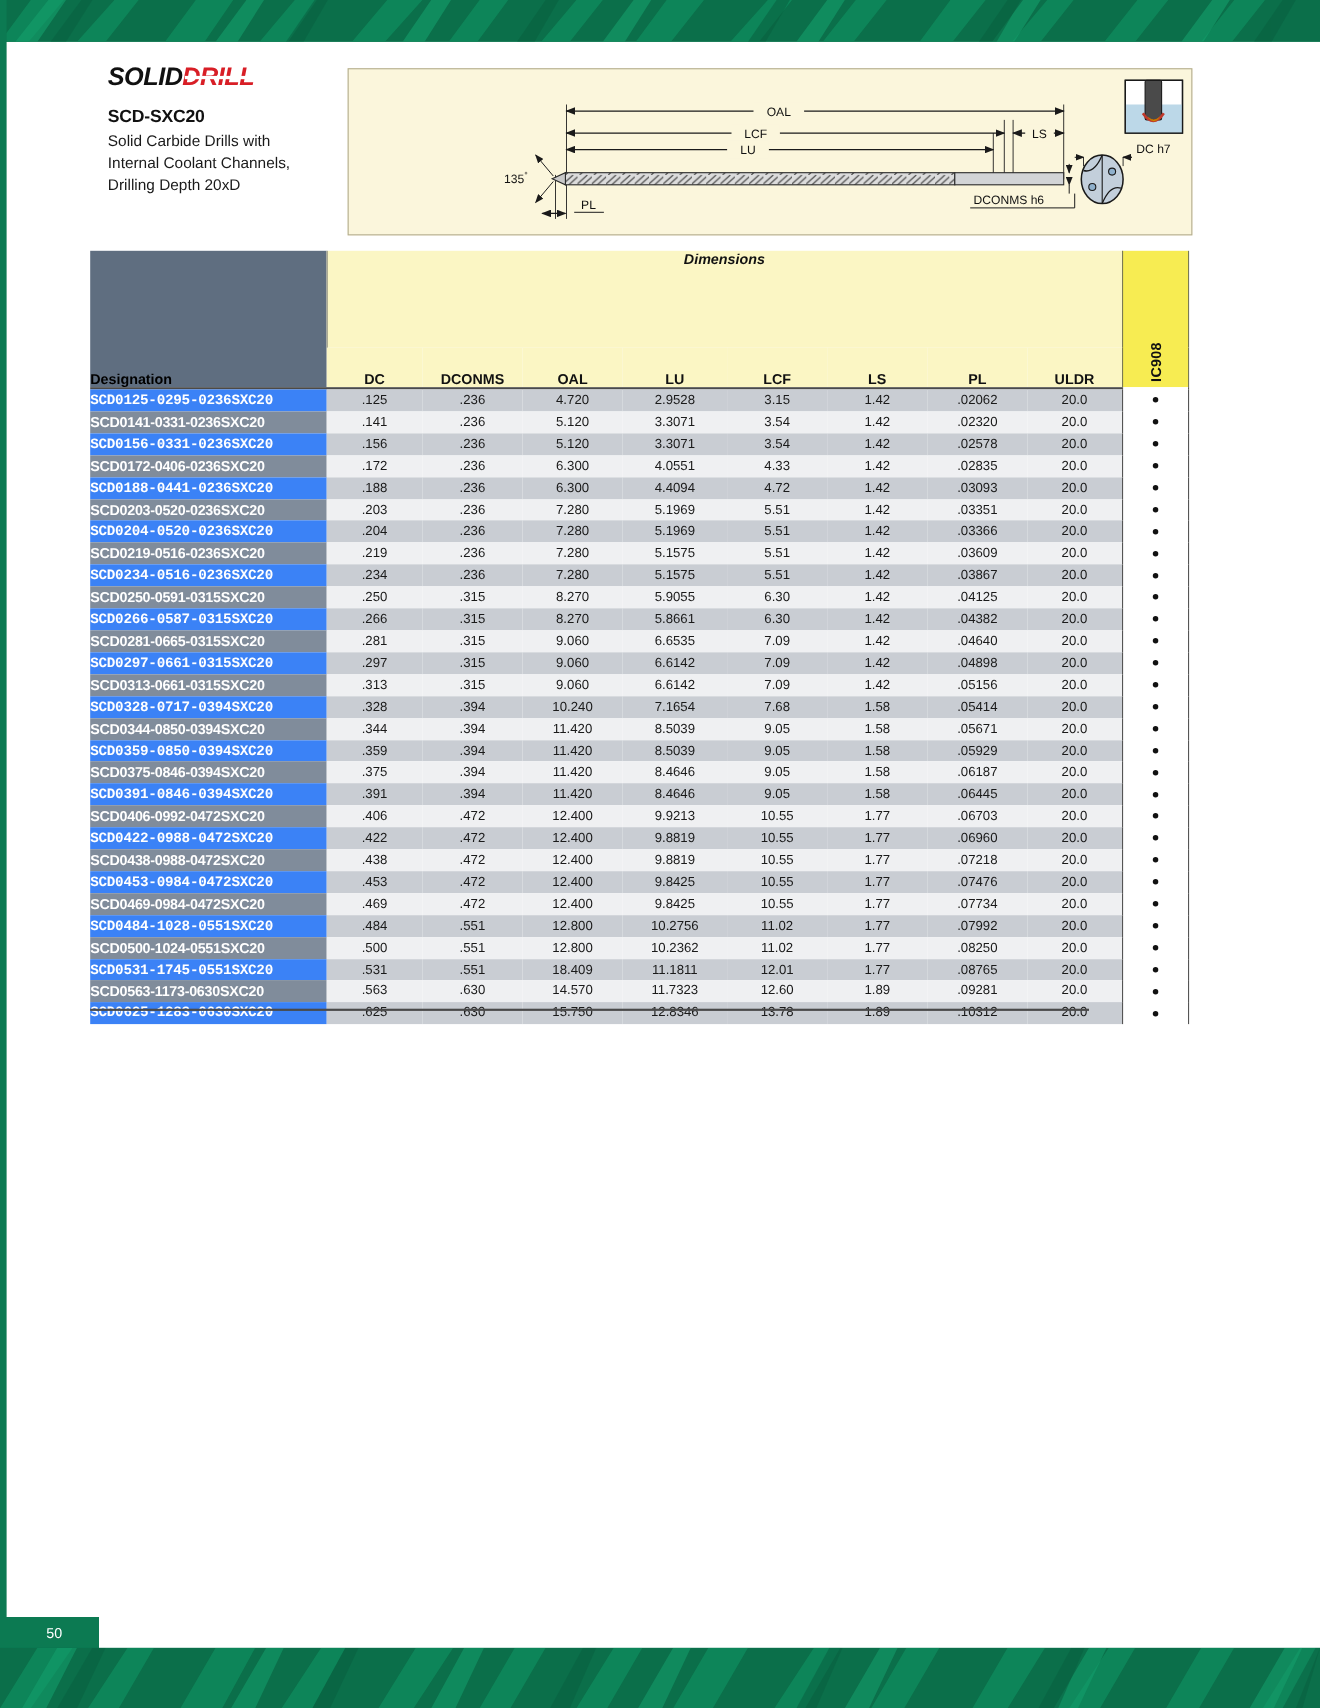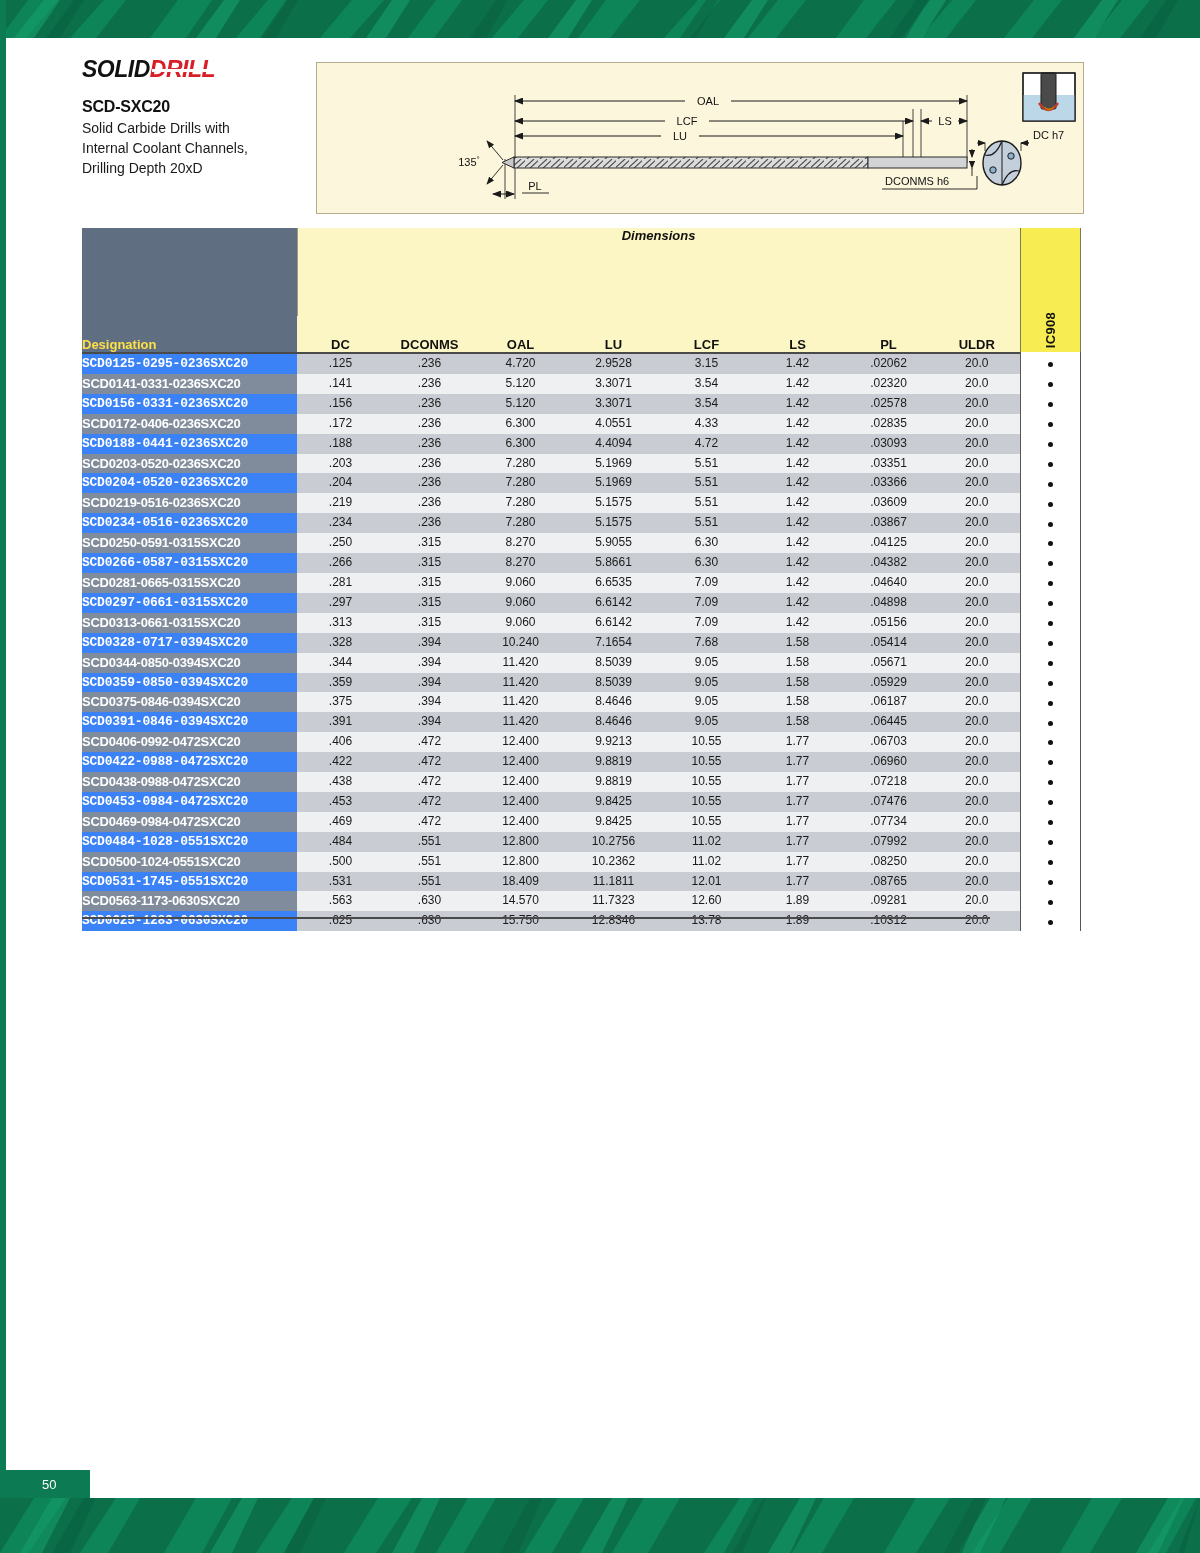--- a/index.html
+++ b/index.html
@@ -28,21 +28,21 @@
   .page-edge-left {
     position: absolute;
     left: 0; top: 0;
     width: 6px; height: 1553px;
     background: #0c7a52;
   }
 
   
   .header {
     position: absolute;
-    left: 82px; top: 58px;
+    left: 98px; top: 58px;
     width: 215px;
   }
   .logo {
     font-size: 23px;
     font-weight: bold;
     font-style: italic;
     letter-spacing: -0.5px;
     line-height: 1;
     white-space: nowrap;
   }
@@ -96,21 +96,21 @@
     table-layout: fixed;
   }
   table.spec td, table.spec th {
     padding: 0;
     margin: 0;
   }
 
   
   .th-designation {
     background: #5f6e80;
-    color: #fde047;
+    color: #000000;
     font-size: 13px;
     font-weight: bold;
     text-align: left;
     padding: 0 0 7px 10px;
     vertical-align: bottom;
     height: 124px;
   }
   .th-dimensions-group {
     background: #fbf6c4;
     color: #111111;

